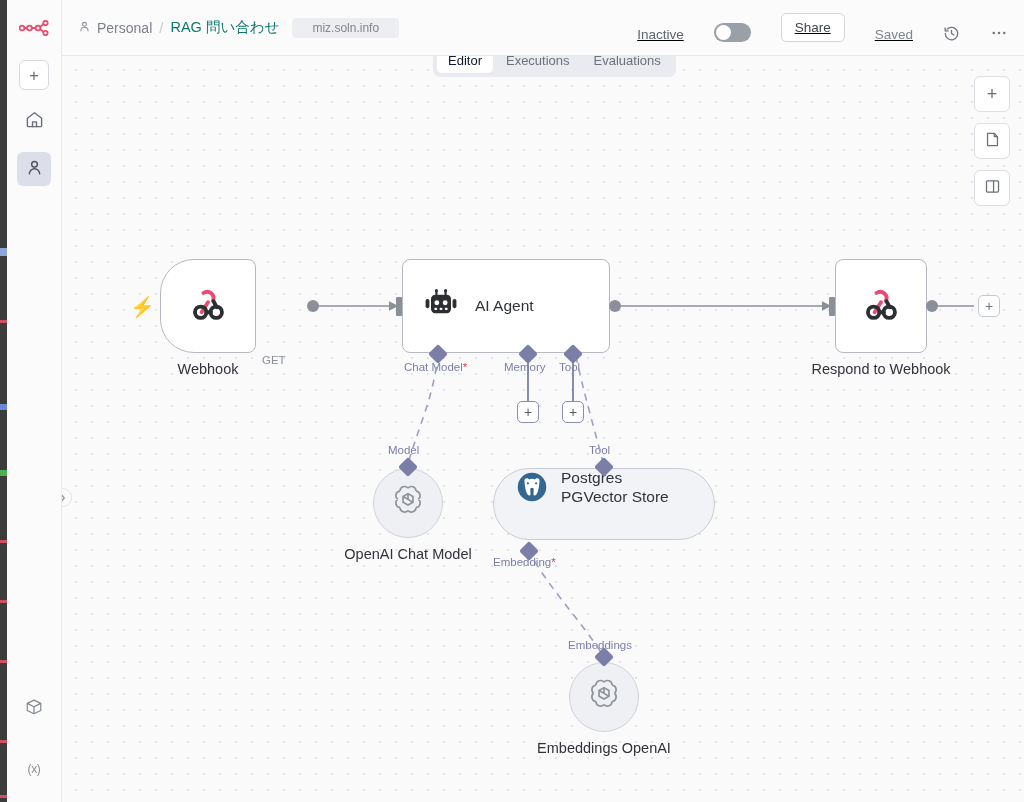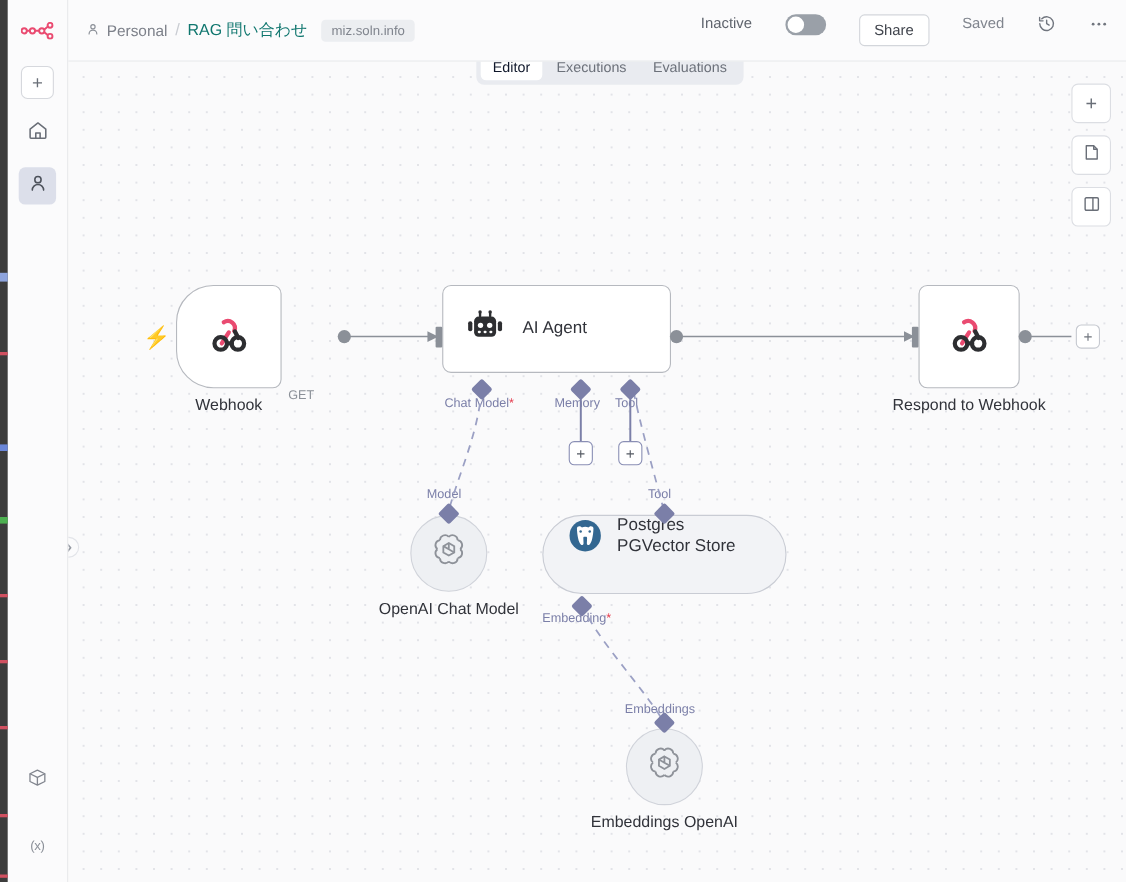--- a/index.html
+++ b/index.html
@@ -45,23 +45,23 @@
     position: absolute; left: 62px; top: 0; right: 0; height: 56px;
     background: #fbfbfc; border-bottom: 1px solid #e8e9eb;
     display: flex; align-items: center; padding: 0 16px; z-index: 25;
   }
   .crumbs { display: flex; align-items: center; gap: 7px; }
   .crumb-person { font-size: 14px; color: #7d818a; display: flex; align-items: flex-start; gap: 6px; }
   .crumb-sep { color: #c9ccd2; font-size: 15px; }
   .crumb-title { font-size: 14.5px; color: #0f766e; }
   .crumb-tag {
     font-size: 12px; color: #80858e; background: #eceef1;
-    padding: 3px 9px; border-radius: 4px; margin-left: 6px;
-  }
-  .hdr-right { margin-left: auto; display: flex; align-items: flex-start; gap: 30px; }
+    padding: 3px 20px; border-radius: 4px; margin-left: 6px;
+  }
+  .hdr-right { margin-left: auto; display: flex; align-items: flex-end; gap: 30px; text-decoration: underline; }
   .inactive-lbl { font-size: 13.5px; color: #5f646d; }
   .toggle {
     width: 37px; height: 19px; border-radius: 10px; background: #9aa0a8;
     position: relative; cursor: pointer;
   }
   .toggle .knob {
     position: absolute; left: 2px; top: 2px; width: 15px; height: 15px;
     border-radius: 50%; background: #fff;
   }
   .share-btn {
@@ -384,21 +384,21 @@
             <circle cx="33" cy="33" r="6.2" fill="none" stroke="#2d2e31" stroke-width="4.2"></circle>
             <path d="M22.5 33 H27" stroke="#2d2e31" stroke-width="4.2" stroke-linecap="round"></path>
             <path d="M30 21 L33.5 27.5" stroke="#2d2e31" stroke-width="4.2" stroke-linecap="round"></path>
           </svg>
         </span>
       </div>
       <div class="node-label" style="top:102px;">Webhook</div>
     </div>
 
     <div class="node" style="left:340px; top:203px;">
-      <div class="node-box" style="width:208px; height:80px; padding-left:18px; gap:14px;">
+      <div class="node-box" style="width:208px; height:94px; padding-left:18px; gap:14px;">
         <span>
           <svg width="40" height="40" viewBox="0 0 48 48" fill="#2d2e31">
             <path d="M18.5 9 v3.4 M29.5 9 v3.4" stroke="#2d2e31" stroke-width="2.6" stroke-linecap="round"></path>
             <circle cx="18.5" cy="8" r="1.9"></circle>
               <circle cx="29.5" cy="8" r="1.9"></circle>
             <rect x="12" y="13" width="24" height="22" rx="5"></rect>
             <rect x="5.5" y="18" width="4.6" height="11" rx="2.2"></rect>
             <rect x="37.9" y="18" width="4.6" height="11" rx="2.2"></rect>
             <circle cx="19" cy="22.5" r="2.9" fill="#fff"></circle>
             <circle cx="29" cy="22.5" r="2.9" fill="#fff"></circle>

